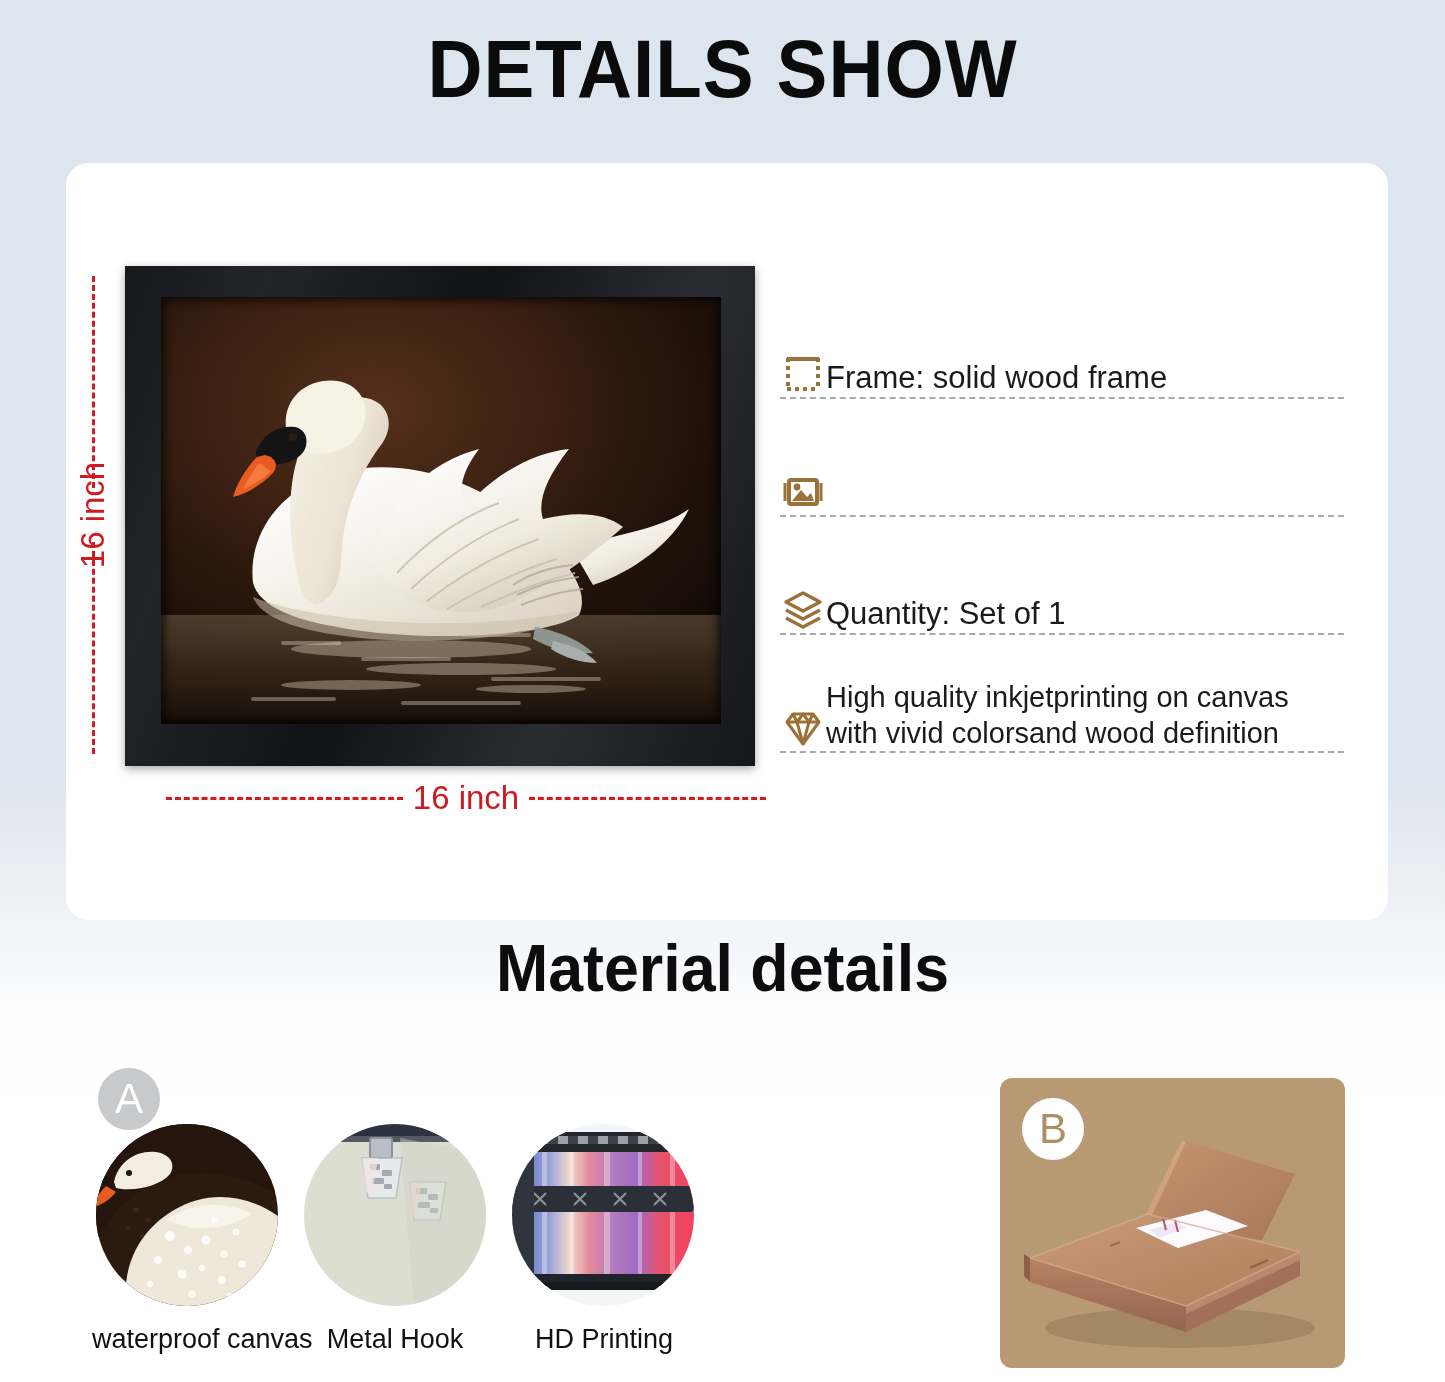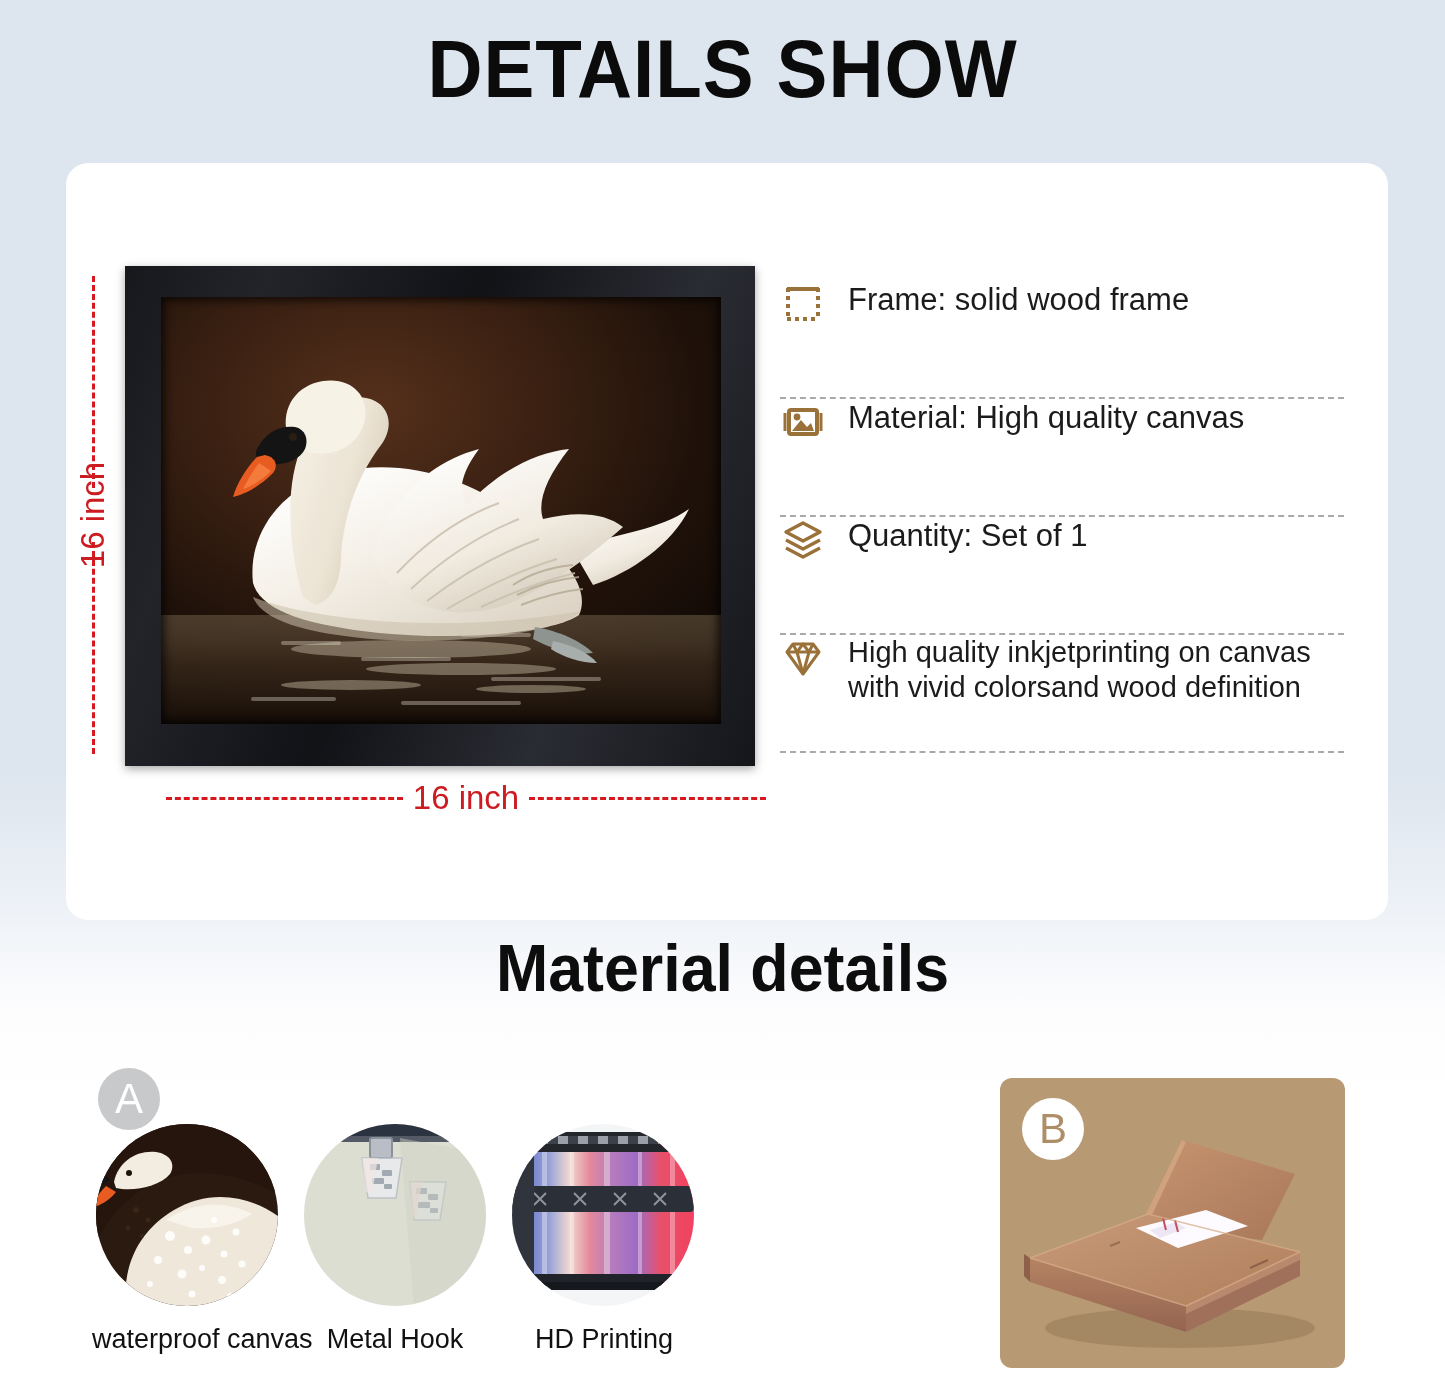--- a/index.html
+++ b/index.html
@@ -104,22 +104,21 @@
   }
 
   
   .features {
     position: absolute;
     left: 714px; top: 118px;
     width: 564px;
   }
   .feature-row {
     display: flex;
-    align-items: flex-start;
-    gap: 22px;
+    align-items: flex-end;
     min-height: 118px;
     border-bottom: 2px dashed #a9a9a9;
   }
   .feature-row:last-child { border-bottom: 2px dashed #a9a9a9; }
   .feature-icon {
     flex: 0 0 46px;
     width: 46px; height: 46px;
     display: flex; align-items: center; justify-content: center;
   }
   .feature-text {
@@ -332,21 +331,20 @@
     <div class="feature-row">
       <span class="feature-icon">
         <svg width="44" height="44" viewBox="0 0 44 44">
           <rect x="8" y="10" width="28" height="24" rx="2" fill="none" stroke="#9a7138" stroke-width="4"></rect>
           <path d="M11 31 L20 20 L26 27 L30 23 L33 31 Z" fill="#9a7138"></path>
           <circle cx="16" cy="17" r="3.4" fill="#9a7138"></circle>
           <line x1="4" y1="13" x2="4" y2="31" stroke="#9a7138" stroke-width="3"></line>
           <line x1="40" y1="13" x2="40" y2="31" stroke="#9a7138" stroke-width="3"></line>
         </svg>
       </span>
-      <span class="feature-text">Material: High quality canvas</span>
     </div>
 
     <div class="feature-row">
       <span class="feature-icon">
         <svg width="46" height="46" viewBox="0 0 46 46">
           <g fill="none" stroke="#9a7138" stroke-width="3.4" stroke-linejoin="round">
             <path d="M23 6 L40 15 L23 24 L6 15 Z"></path>
             <path d="M6 23 L23 32 L40 23"></path>
             <path d="M6 31 L23 40 L40 31"></path>
           </g>

